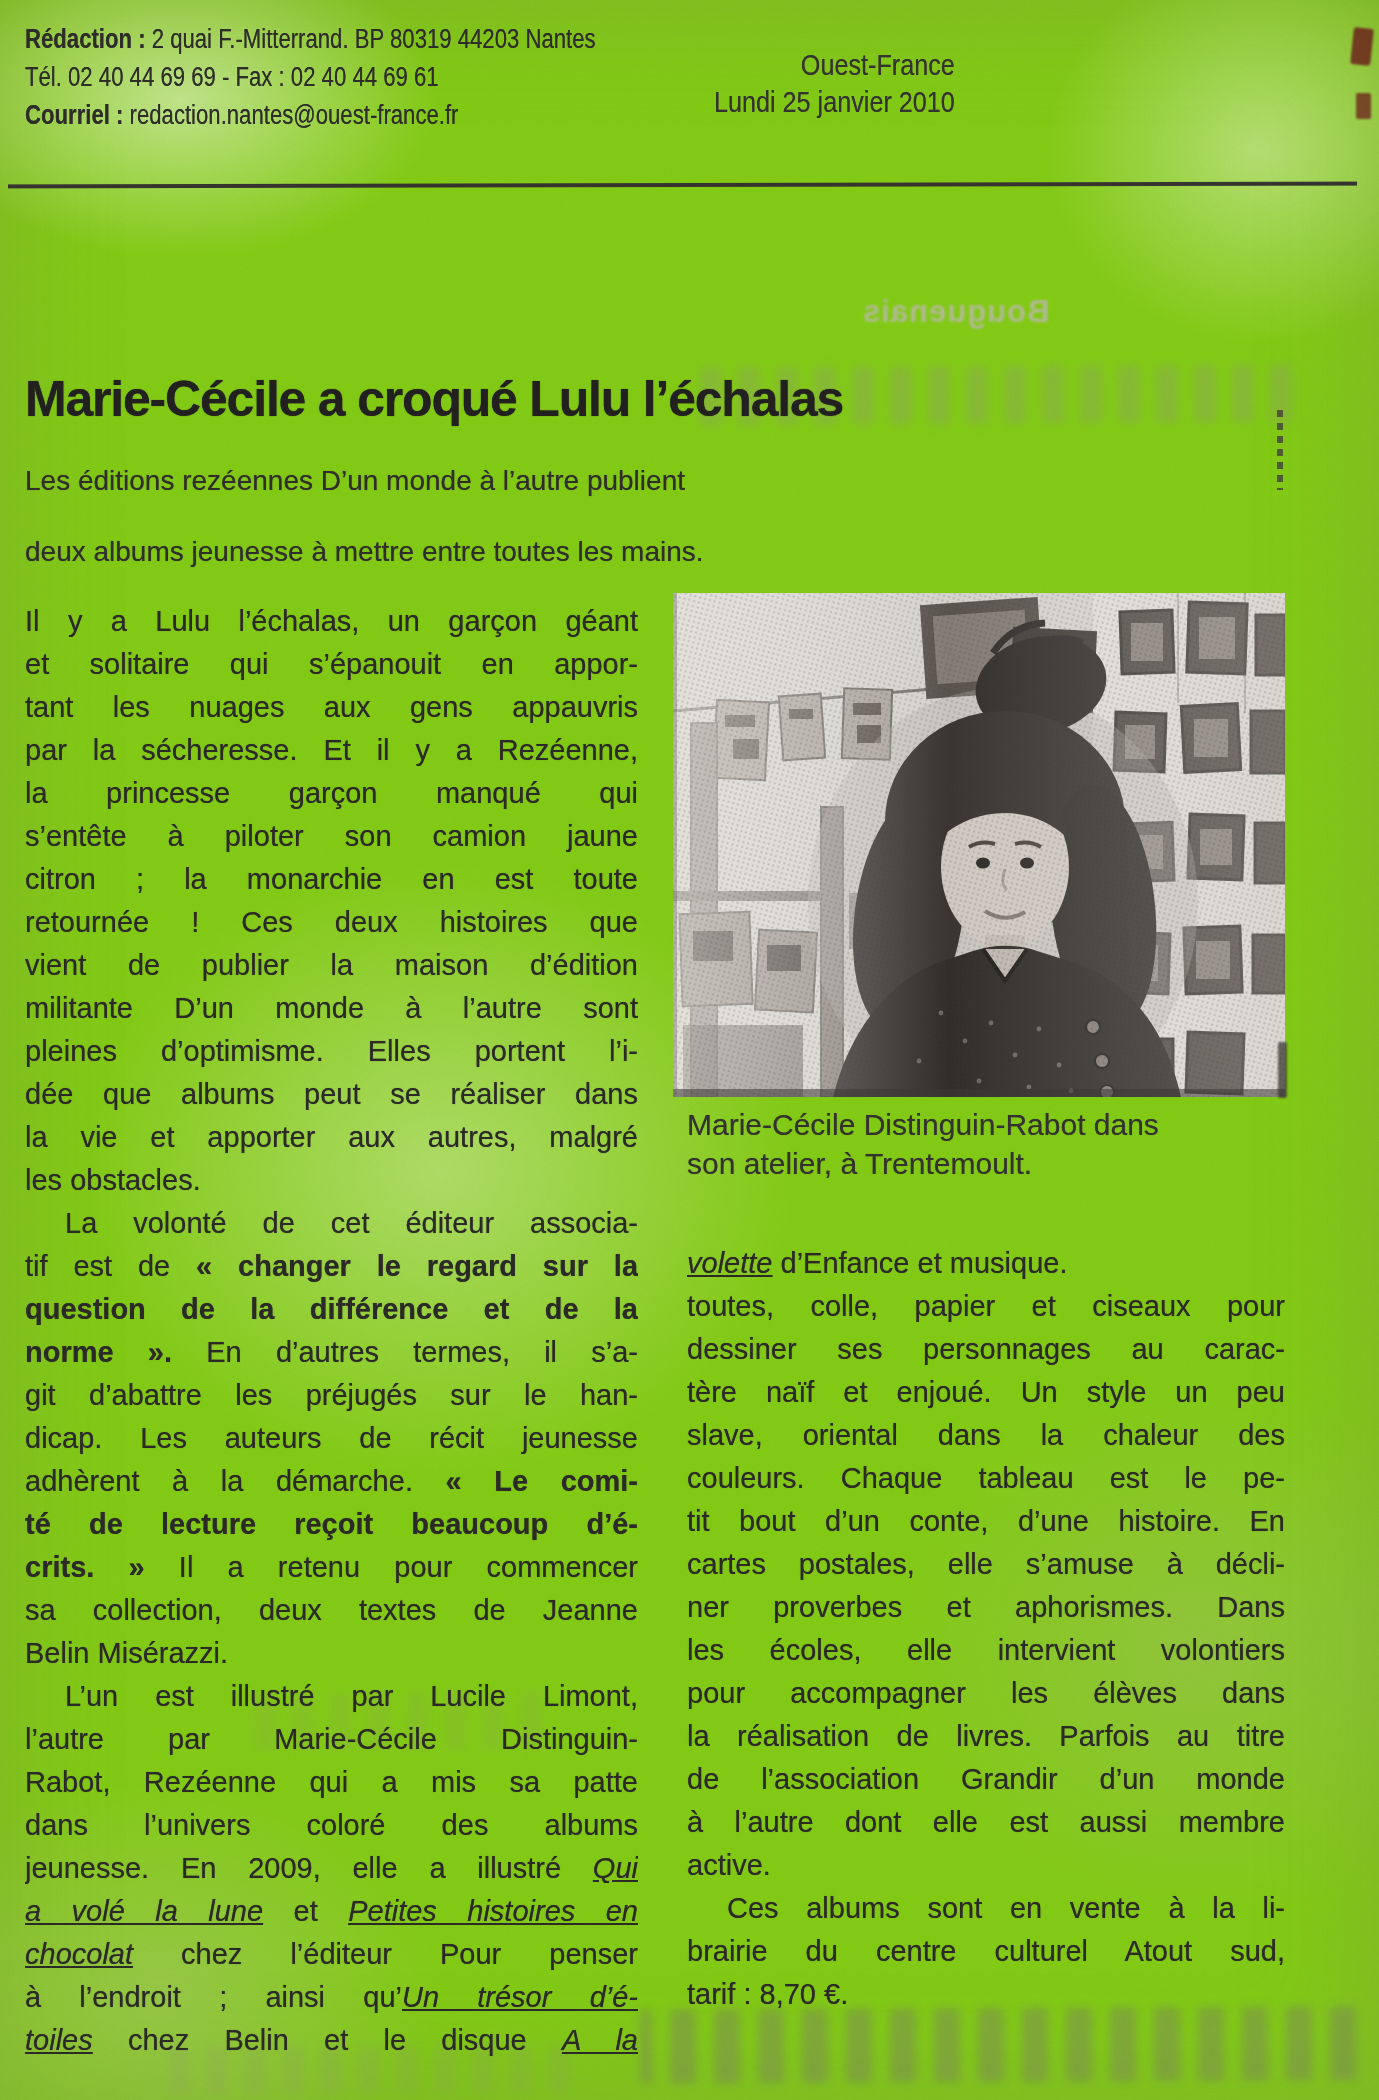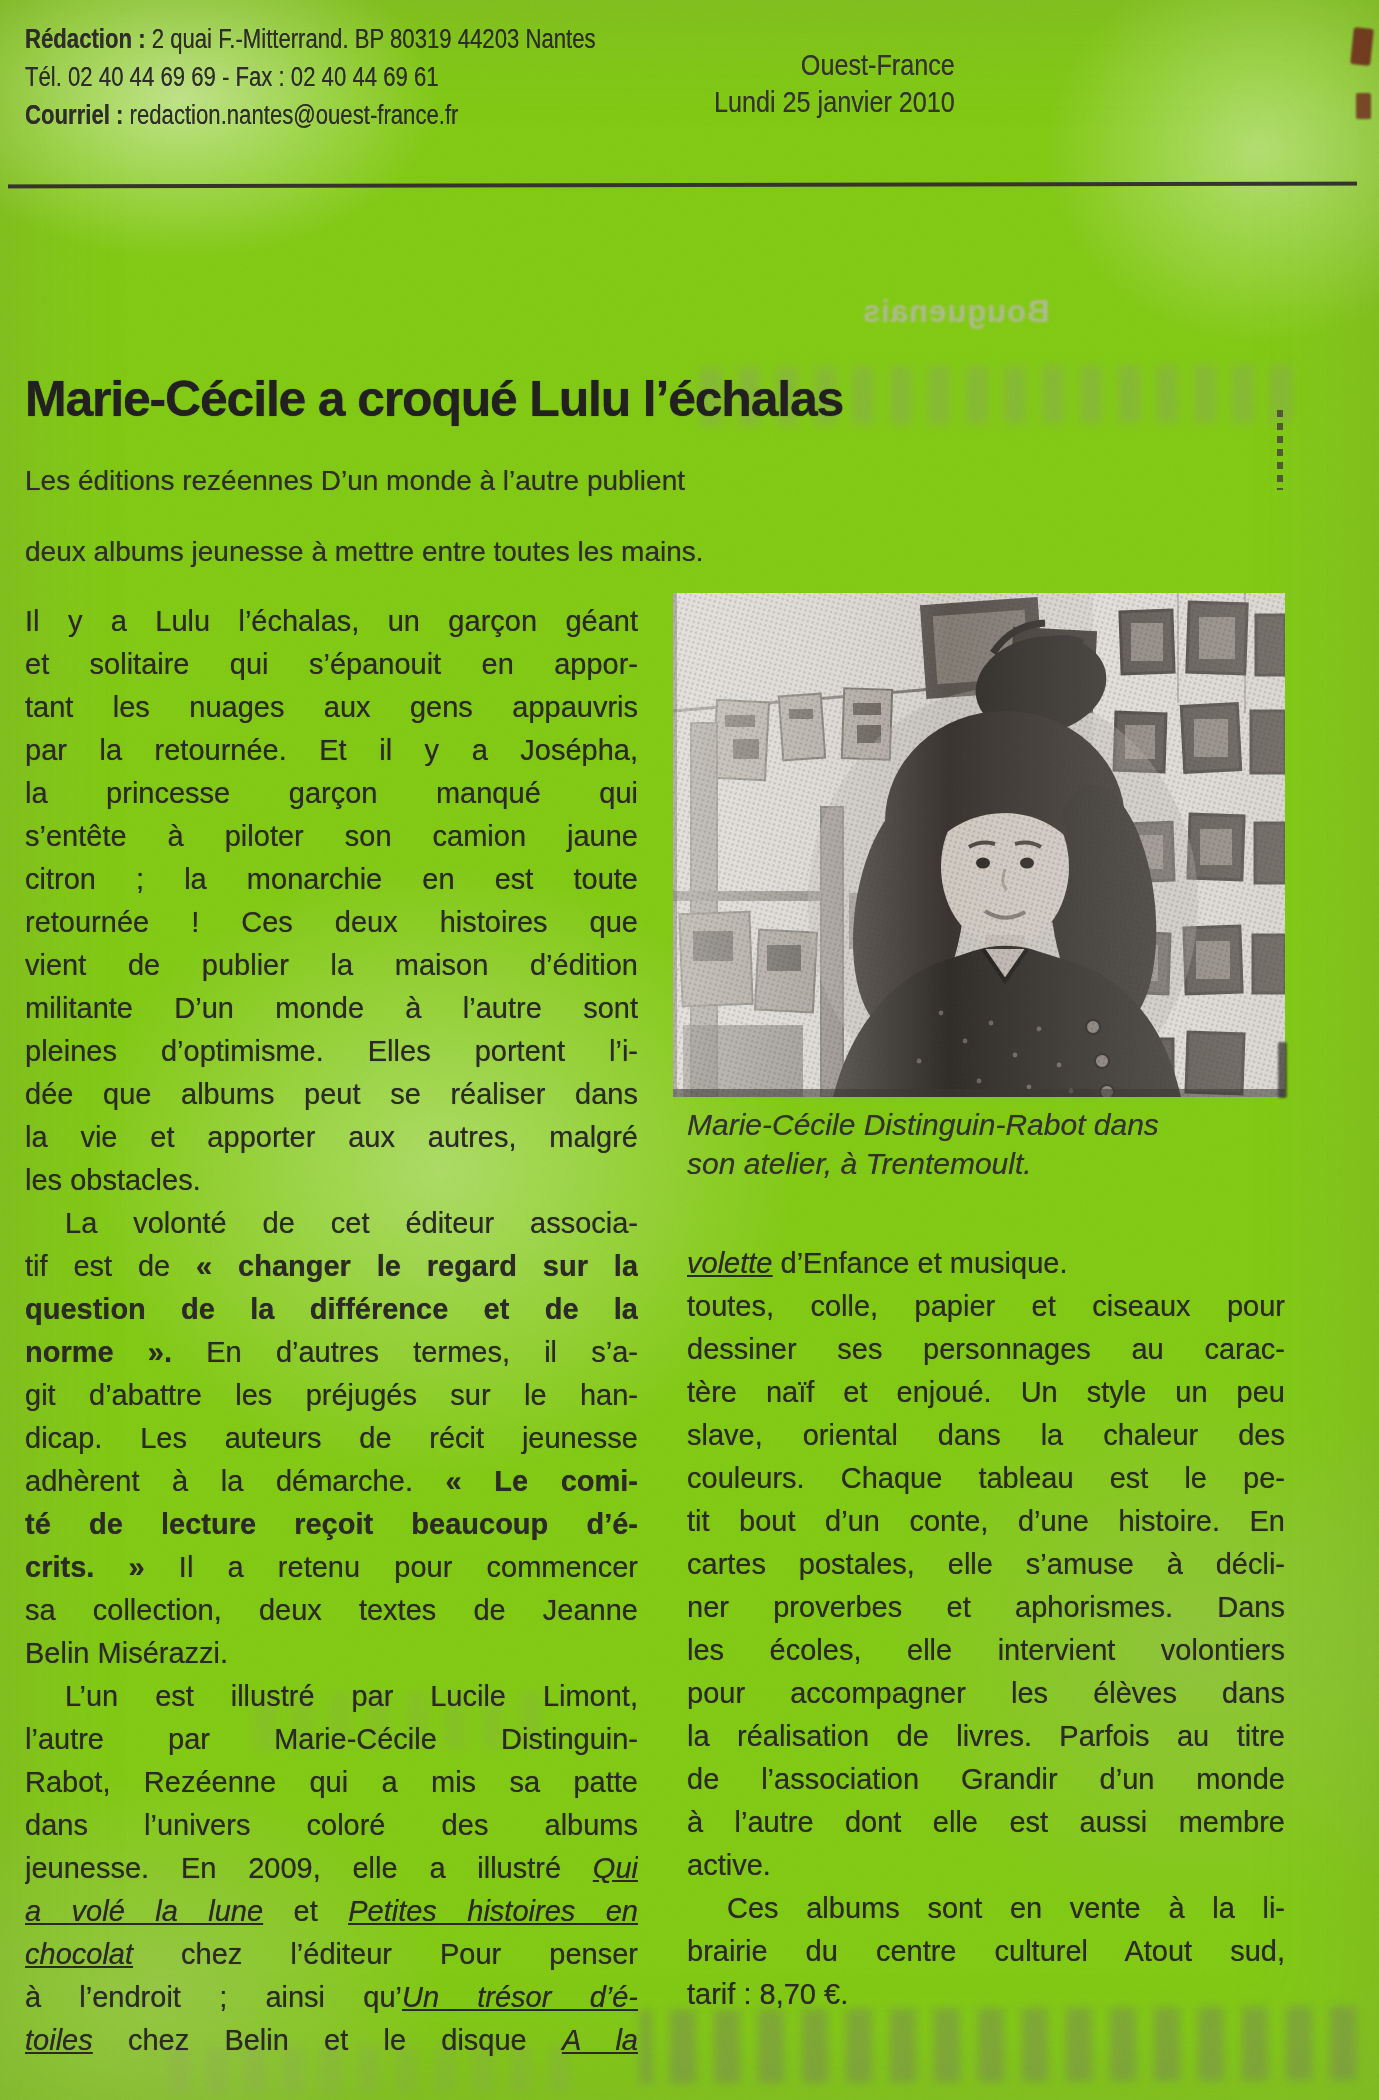--- a/index.html
+++ b/index.html
@@ -52,21 +52,21 @@
   .col-right{left:687px;top:1242px;width:598px;}
   .bline{height:43px;overflow:hidden;text-align:justify;text-align-last:justify;}
   .bline.lastline{text-align-last:left;}
   .bline.indent{text-indent:40px;}
   .bseg{font-weight:700;}
   .iseg{font-style:italic;text-decoration:underline;}
 
   
   .photo{left:673px;top:593px;width:612px;height:504px;}
   .photo svg{display:block;}
-  .caption{left:687px;top:1105px;width:598px;font-size:30px;line-height:39px;font-style:italic;
+  .caption{left:687px;top:1105px;width:598px;font-size:30px;line-height:39px;
     color:#34322f;text-shadow:0 0 .7px rgba(48,46,42,.6);}
 
   
   .mark1{left:1352px;top:28px;width:20px;height:37px;background:#6d241c;border-radius:3px;transform:rotate(6deg);filter:blur(1px);opacity:.85;}
   .mark2{left:1356px;top:93px;width:15px;height:26px;background:#71281f;border-radius:2px;filter:blur(1.2px);opacity:.8;}
   .mark3{left:1277px;top:410px;width:6px;height:80px;background:repeating-linear-gradient(180deg,#45403a 0 7px,rgba(0,0,0,0) 7px 13px);filter:blur(.5px);opacity:.8;}
   .mark4{left:1278px;top:1042px;width:9px;height:56px;background:#35312c;border-radius:2px;filter:blur(1px);opacity:.72;}
 
   .grain{position:absolute;left:0;top:0;width:1379px;height:2100px;mix-blend-mode:multiply;pointer-events:none;}
 </style>
@@ -101,21 +101,21 @@
   <h1 class="abs headline" style="margin:0;">Marie-Cécile a croqué Lulu l’échalas</h1>
   <div class="abs standfirst">
     <div class="sf-line">Les éditions rezéennes D’un monde à l’autre publient</div>
     <div class="sf-line">deux albums jeunesse à mettre entre toutes les mains.</div>
   </div>
 
   <div class="abs col col-left">
       <div class="bline"><span>Il y a Lulu l’échalas, un garçon géant</span></div>
       <div class="bline"><span>et solitaire qui s’épanouit en appor-</span></div>
       <div class="bline"><span>tant les nuages aux gens appauvris</span></div>
-      <div class="bline"><span>par la retournée. Et il y a Josépha,</span></div>
+      <div class="bline"><span>par la sécheresse. Et il y a Rezéenne,</span></div>
       <div class="bline"><span>la princesse garçon manqué qui</span></div>
       <div class="bline"><span>s’entête à piloter son camion jaune</span></div>
       <div class="bline"><span>citron ; la monarchie en est toute</span></div>
       <div class="bline"><span>retournée ! Ces deux histoires que</span></div>
       <div class="bline"><span>vient de publier la maison d’édition</span></div>
       <div class="bline"><span>militante D’un monde à l’autre sont</span></div>
       <div class="bline"><span>pleines d’optimisme. Elles portent l’i-</span></div>
       <div class="bline"><span>dée que albums peut se réaliser dans</span></div>
       <div class="bline"><span>la vie et apporter aux autres, malgré</span></div>
       <div class="bline lastline"><span>les obstacles.</span></div>

